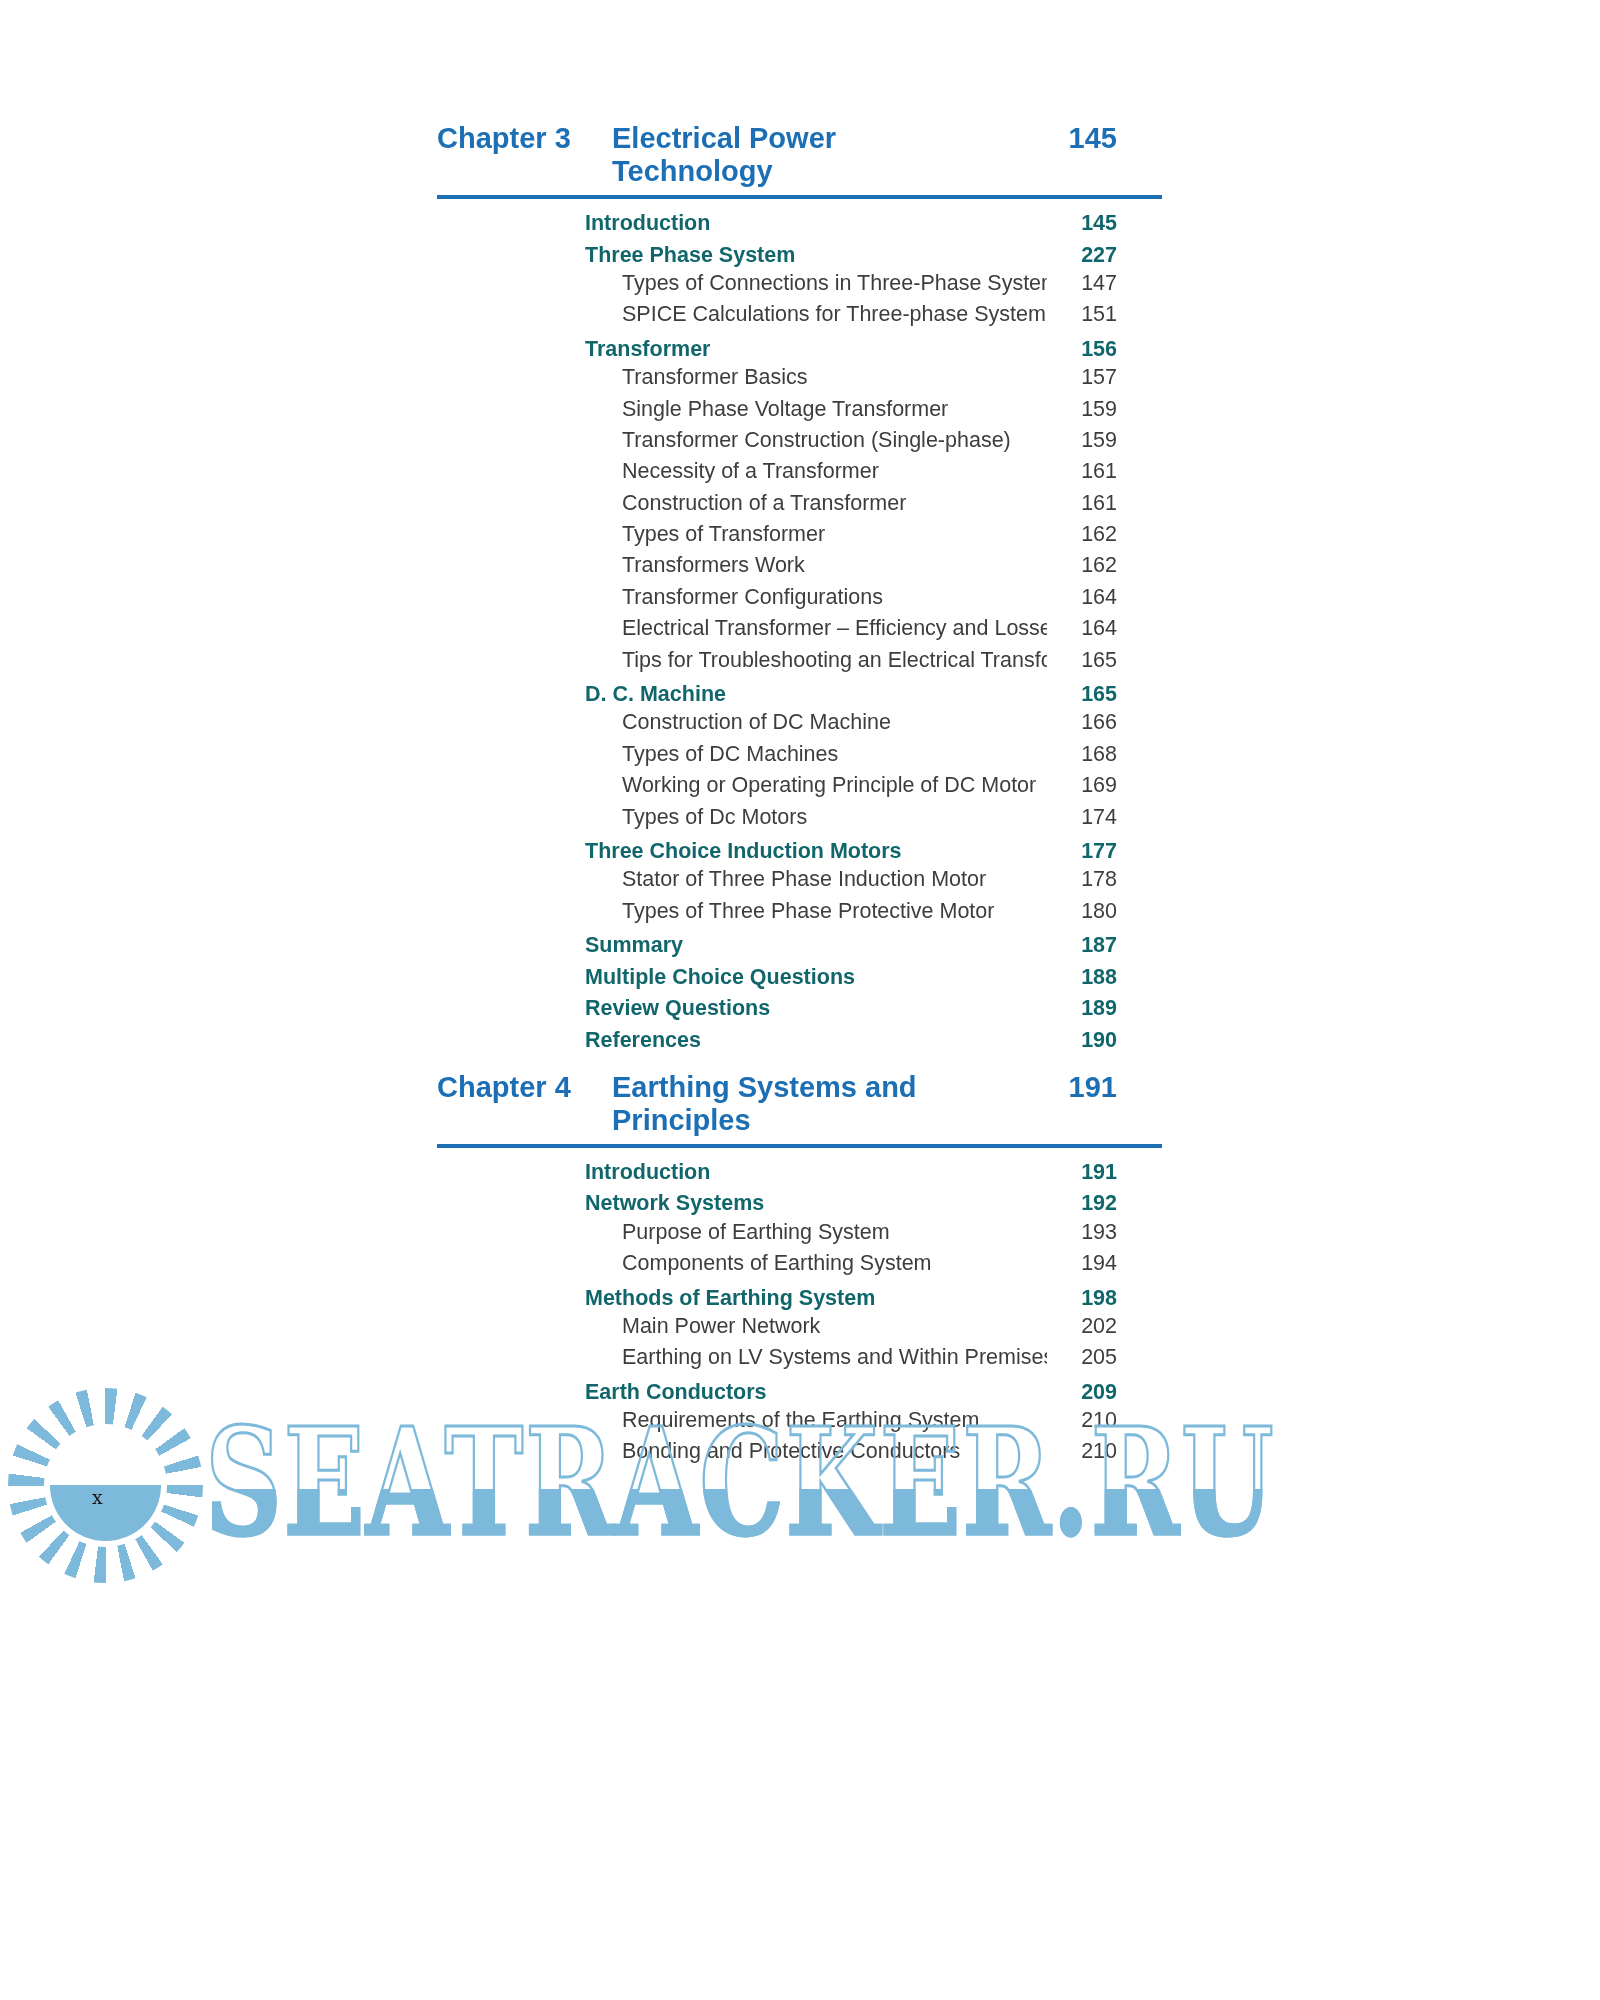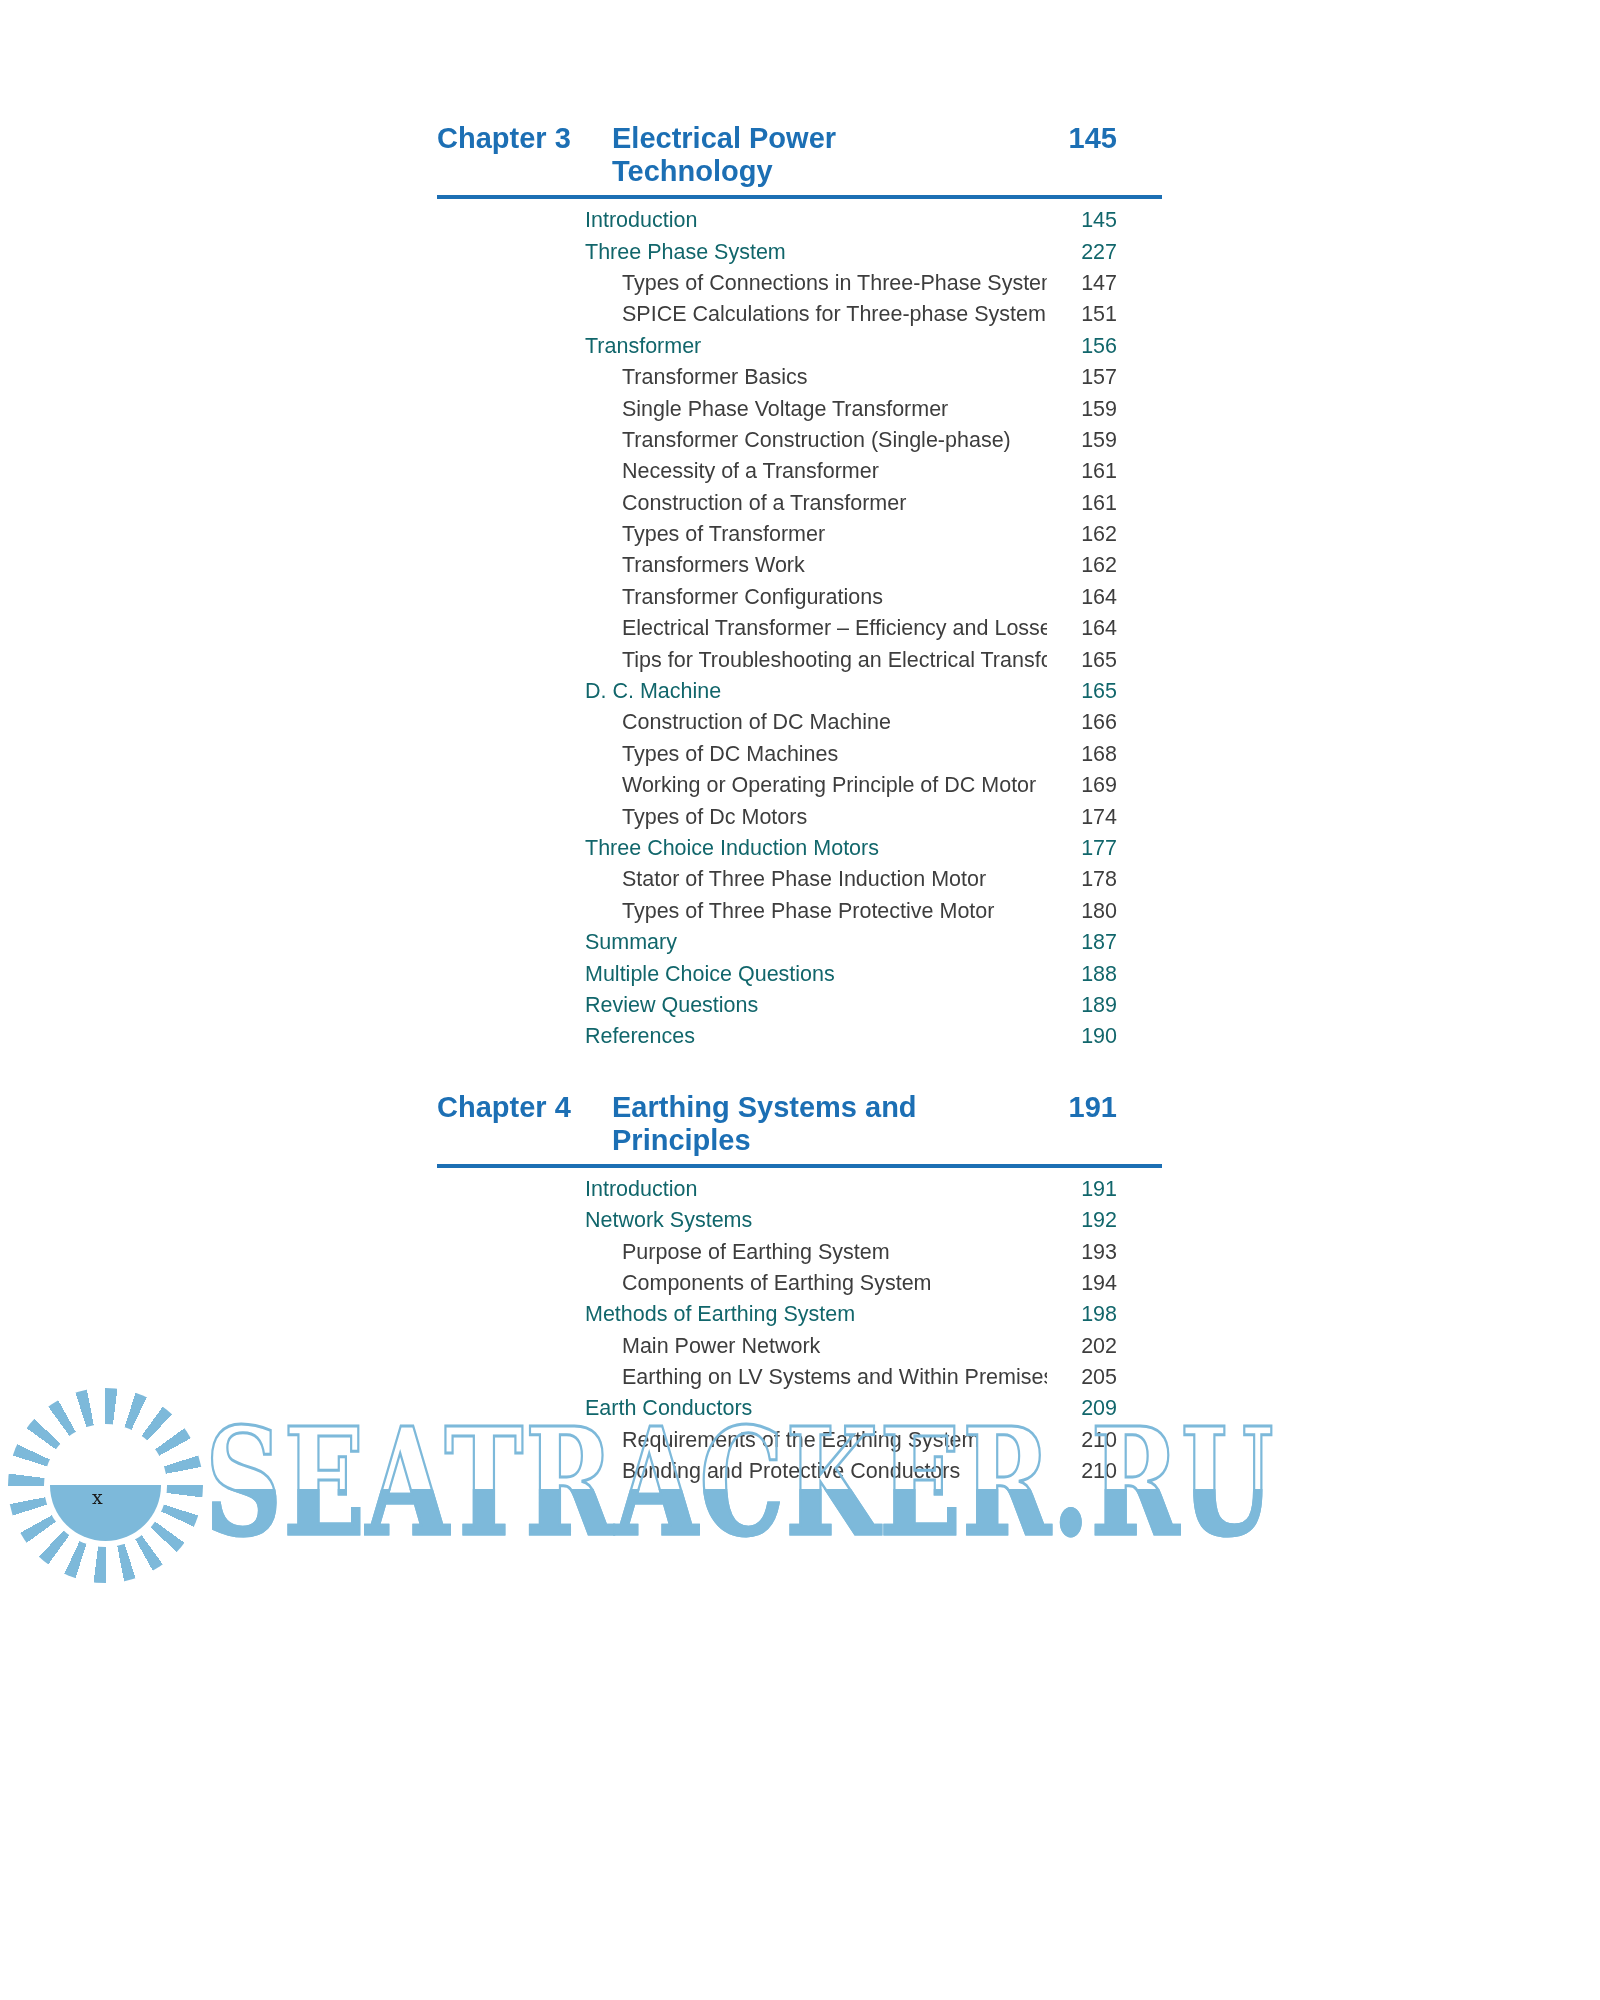--- a/index.html
+++ b/index.html
@@ -6,21 +6,21 @@
   html, body { width:1600px; height:2000px; }
   body {
     background:#ffffff;
     font-family:"Liberation Sans", sans-serif;
     position:relative;
     overflow:hidden;
   }
 
   
   .toc { position:absolute; left:437px; top:122px; width:725px; }
-  .chapter + .chapter { margin-top:38px; }
+  .chapter + .chapter { margin-top:18px; }
 
   .chapter-head {
     display:flex; align-items:baseline;
     font-weight:bold; font-size:29px;
     color:var(--chapter-color,#1c6fb4);
     padding-right:45px;
     gap:34px;
   }
   .ch-label { flex:none; width:141px; }
   .ch-title { flex:1; }
@@ -28,21 +28,21 @@
 
   .rule { height:4px; background:var(--chapter-color,#1c6fb4); margin-top:7px; }
 
   .entries { margin-top:6px; }
   .entry {
     display:flex; align-items:center;
     height:31.4px; font-size:21.5px;
     padding-right:45px;
     color:var(--sub-color,#3d3d3d);
   }
-  .entry.level-1 { padding-left:148px; font-weight:normal; color:var(--section-color,#11666b); }
+  .entry.level-1 { padding-left:148px; font-weight:bold; color:var(--section-color,#11666b);align-items:flex-end; }
   .entry.level-2 { padding-left:185px; }
   .entry-text { flex:1; white-space:nowrap; overflow:hidden; }
   .entry-page { flex:none; width:70px; text-align:right; }
 
   
   .watermark { position:absolute; left:0; top:1380px; width:1418px; height:215px; }
   .wm-text {
     position:absolute; left:205px; top:0; height:210px;
     white-space:nowrap;
     font-family:"DejaVu Serif", serif; font-weight:bold;

